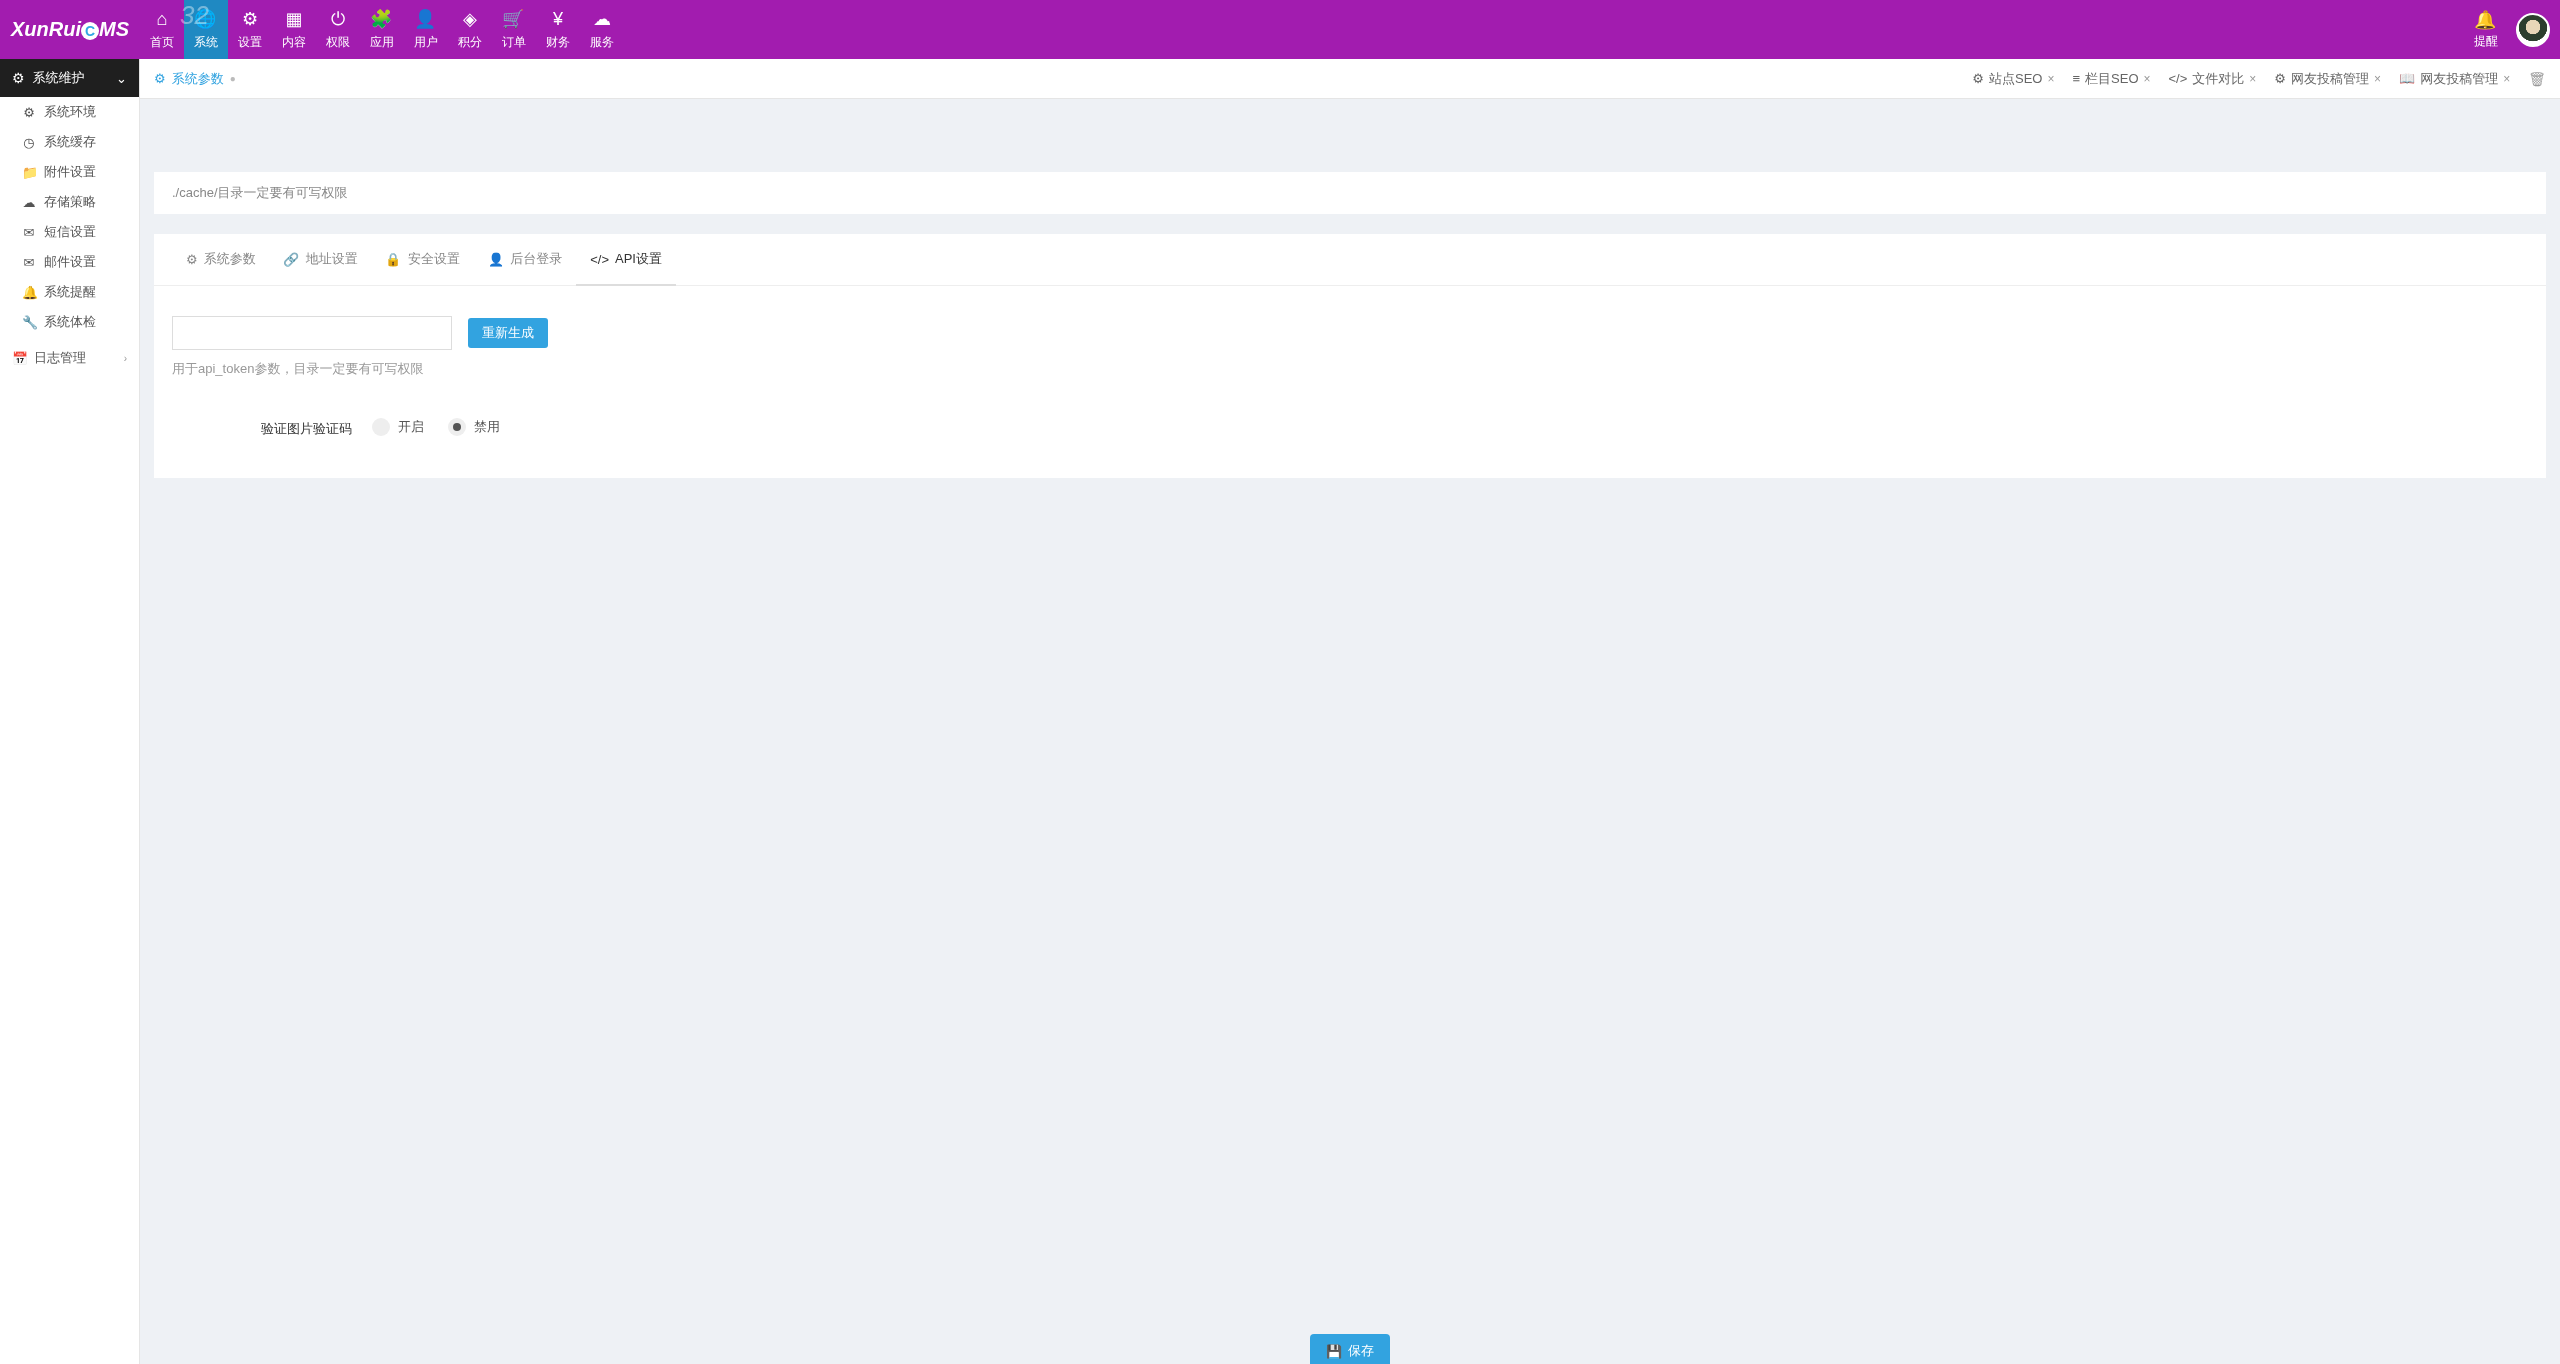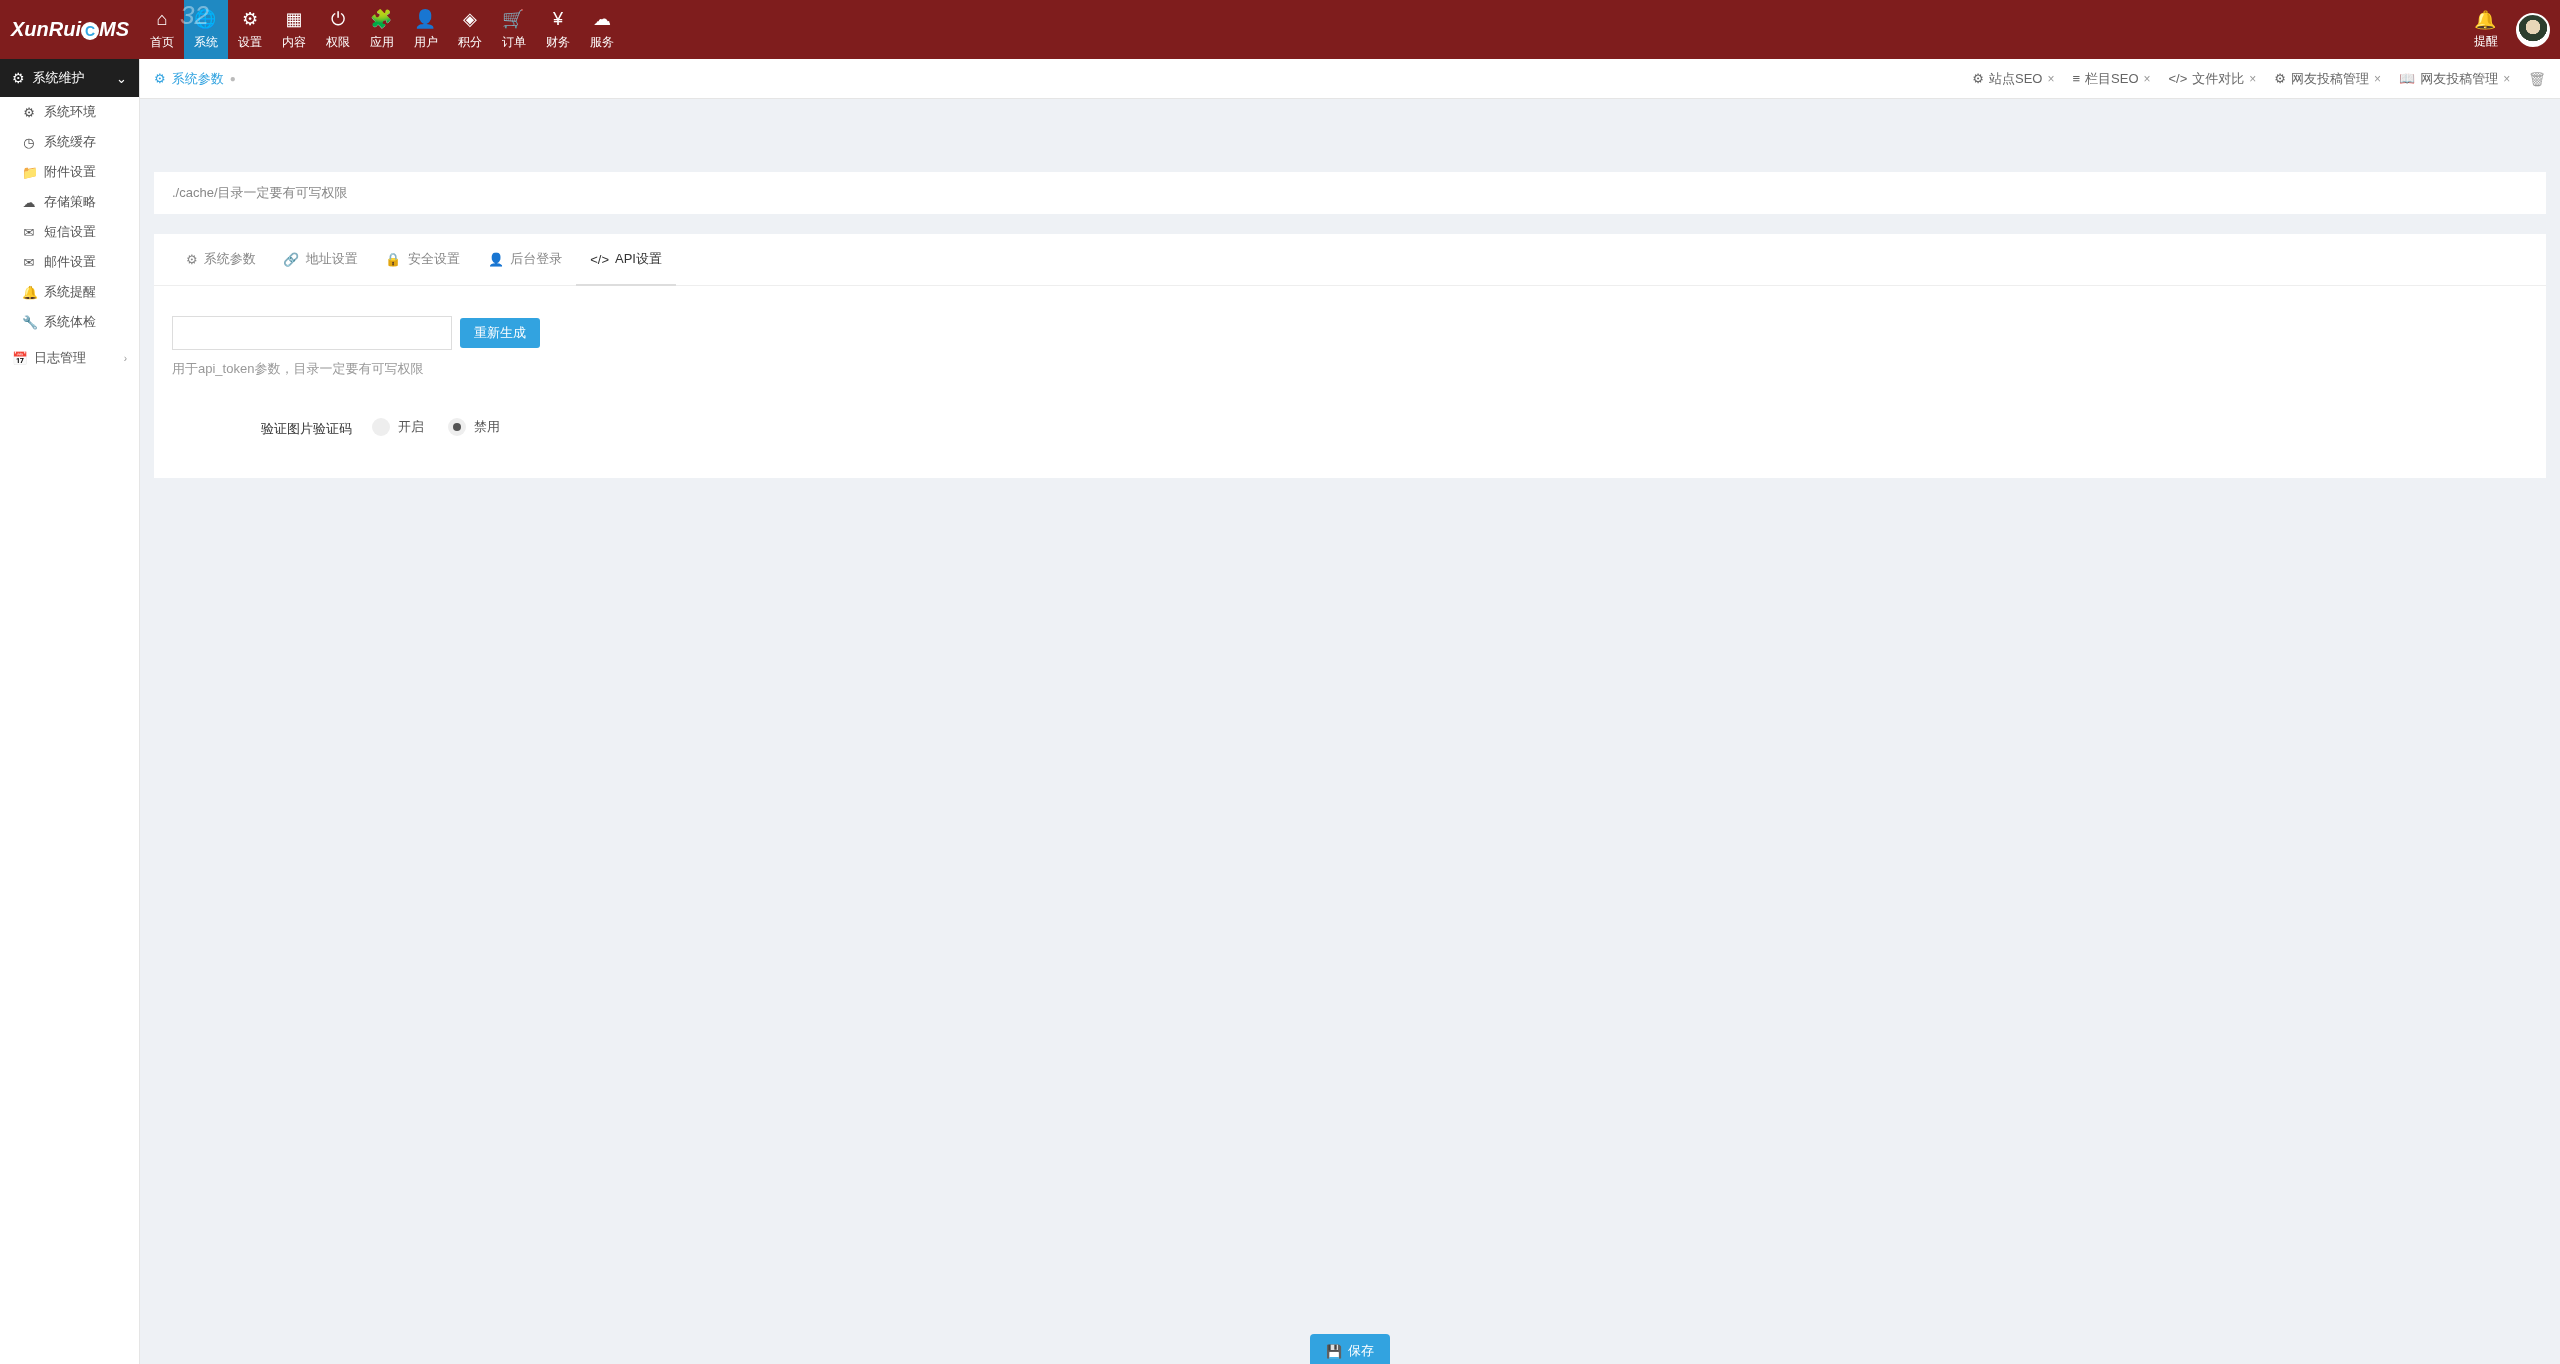--- a/index.html
+++ b/index.html
@@ -1,19 +1,19 @@
 <!DOCTYPE html>
 <html><head>
 <meta charset="utf-8">
 <style>
 * { margin: 0; padding: 0; box-sizing: border-box; }
 body { font-family: "Microsoft YaHei", Arial, sans-serif; font-size: 14px; color: #333; background: #eef1f5; }
 
 
-.header { height: 59px; background: #7f1d1d; display: flex; align-items: stretch; position: relative; }
+.header { height: 59px; background: #a21caf; display: flex; align-items: stretch; position: relative; }
 .logo { width: 140px; display: flex; align-items: center; justify-content: center; color: #fff; font-size: 20px; font-weight: bold; font-style: italic; }
 .logo-text { font-family: Arial; }
 .logo-text .c { background: #fff; color: #33a7e4; border-radius: 50%; width: 18px; height: 18px; display: inline-flex; align-items: center; justify-content: center; font-size: 14px; font-style: normal; }
 .top-nav { display: flex; }
 .top-nav-item { width: 44px; display: flex; flex-direction: column; align-items: center; justify-content: center; color: #fff; font-size: 12px; cursor: pointer; padding: 6px 0; }
 .top-nav-item.active { background: #1f89c2; }
 .top-nav-item .icon { font-size: 18px; margin-bottom: 4px; }
 .header-right { margin-left: auto; display: flex; align-items: center; padding-right: 10px; }
 .remind { display: flex; flex-direction: column; align-items: center; color: #fff; font-size: 12px; cursor: pointer; padding: 6px 10px; }
 .remind .icon { font-size: 18px; margin-bottom: 2px; }
@@ -46,21 +46,21 @@
 .panel { background: #fff; padding: 0 0 30px 0; }
 .panel-tabs { display: flex; border-bottom: 1px solid #eee; padding: 0 18px; }
 .panel-tab { padding: 16px 14px; color: #888; font-size: 13px; cursor: pointer; display: flex; align-items: center; gap: 6px; border-bottom: 2px solid transparent; margin-bottom: -1px; }
 .panel-tab.active { color: #333; border-bottom: 2px solid #ddd; }
 .panel-tab .icon { font-size: 13px; }
 
 .form { padding: 30px 18px 0 18px; }
 .form-row { display: flex; margin-bottom: 10px; }
 .form-label { width: 200px; text-align: right; padding-right: 20px; font-size: 13px; color: #333; padding-top: 8px; }
 .form-control { flex: 1; }
-.input-row { display: flex; align-items: center; gap: 8px; }
+.input-row { display: flex; align-items: center; gap: 16px; }
 .input-text { width: 280px; height: 34px; border: 1px solid #ddd; padding: 0 10px; font-size: 13px; }
 .btn { background: #32a3e0; color: #fff; border: none; height: 30px; padding: 0 14px; font-size: 13px; cursor: pointer; border-radius: 3px; }
 .help { color: #999; font-size: 13px; margin-top: 10px; margin-bottom: 24px; }
 .radio-group { display: flex; gap: 24px; align-items: center; padding-top: 6px; }
 .radio-item { display: flex; align-items: center; gap: 8px; font-size: 13px; color: #555; cursor: pointer; }
 .radio-dot { width: 18px; height: 18px; border-radius: 50%; background: #eee; display: flex; align-items: center; justify-content: center; }
 .radio-dot.checked::after { content: ""; width: 8px; height: 8px; border-radius: 50%; background: #555; }
 
 
 .footer-save { position: fixed; bottom: 0; left: 140px; right: 0; display: flex; justify-content: center; padding: 0 0 0 0; }

